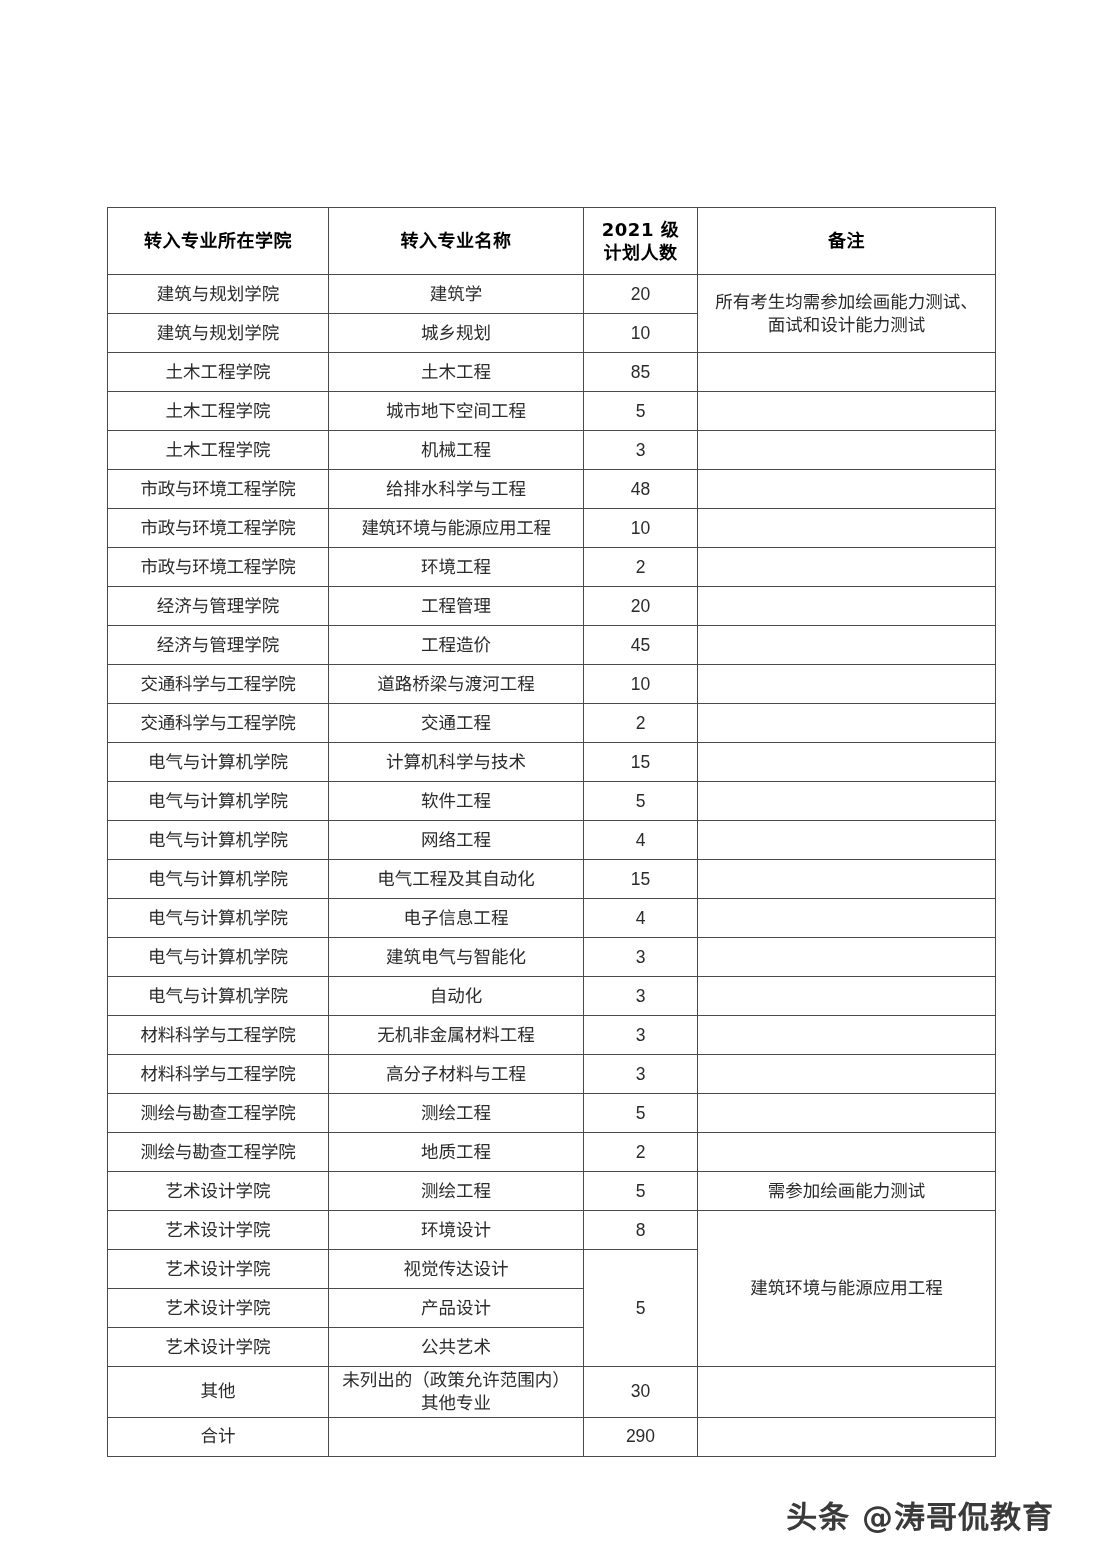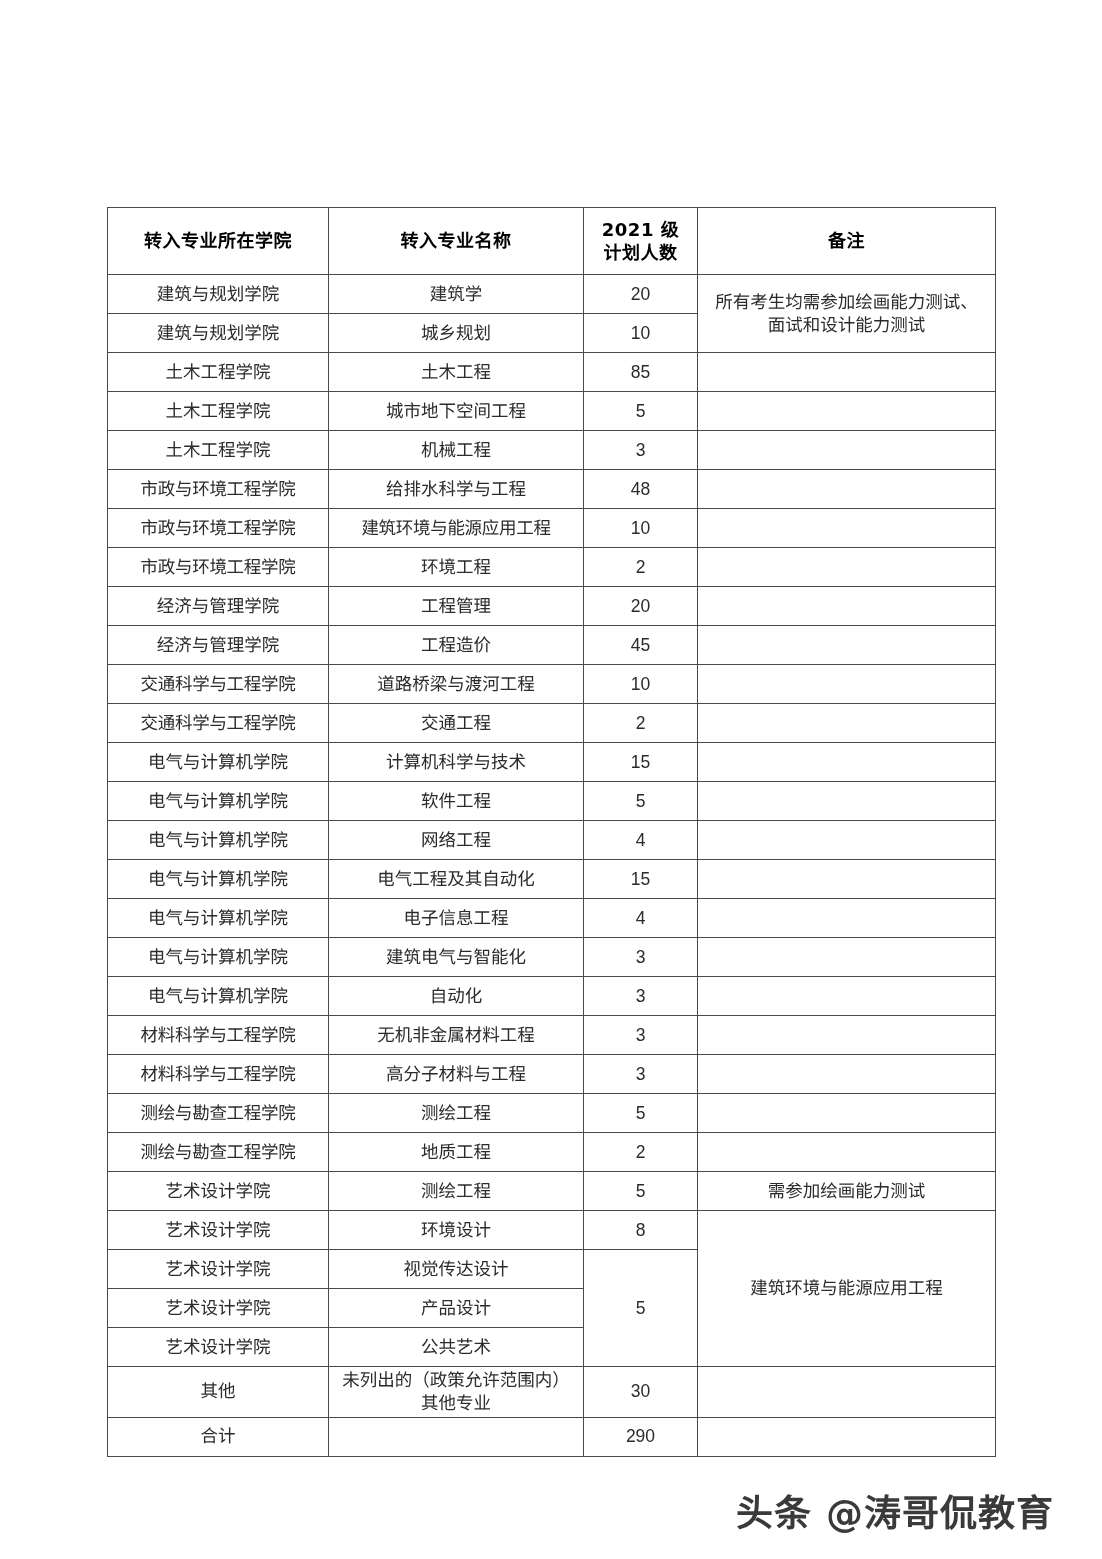--- a/index.html
+++ b/index.html
@@ -105,21 +105,21 @@
   td.two-line {
     height: 68px;
     line-height: 1.45;
     padding: 3px 6px;
   }
 
   .watermark {
     position: absolute;
     right: 48px;
     bottom: 22px;
-    font-size: 37px;
+    font-size: 31px;
     font-weight: bold;
     font-family: "DejaVu Sans", "Liberation Sans", sans-serif;
     color: #2a2a2a;
     letter-spacing: 1px;
     opacity: 0.92;
     white-space: nowrap;
   }
 </style>
 </head>
 <body>

